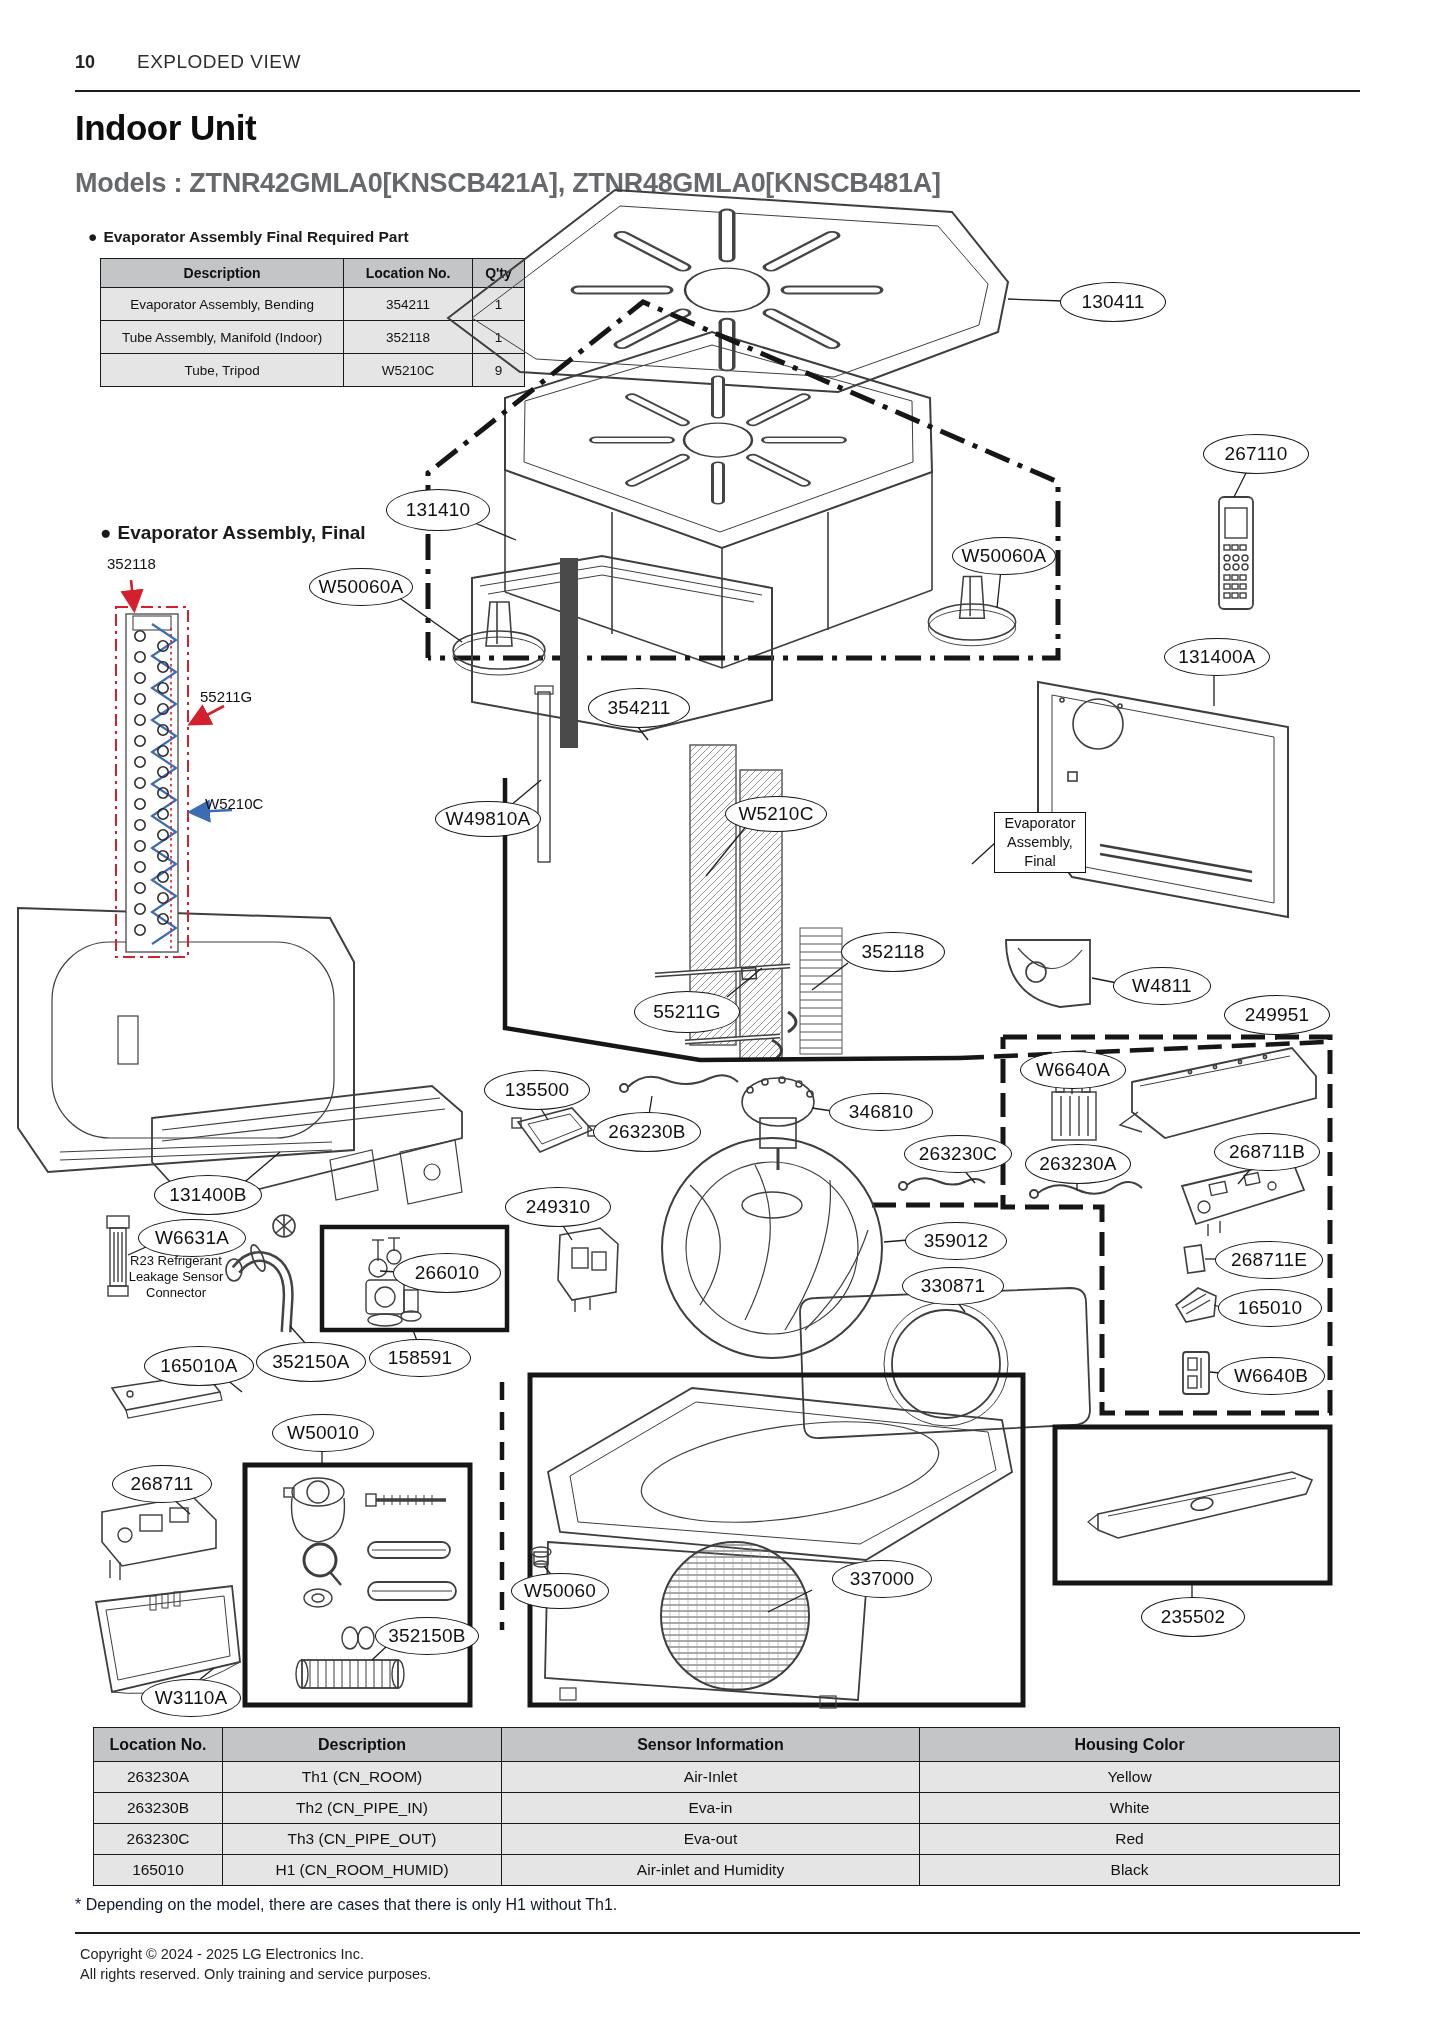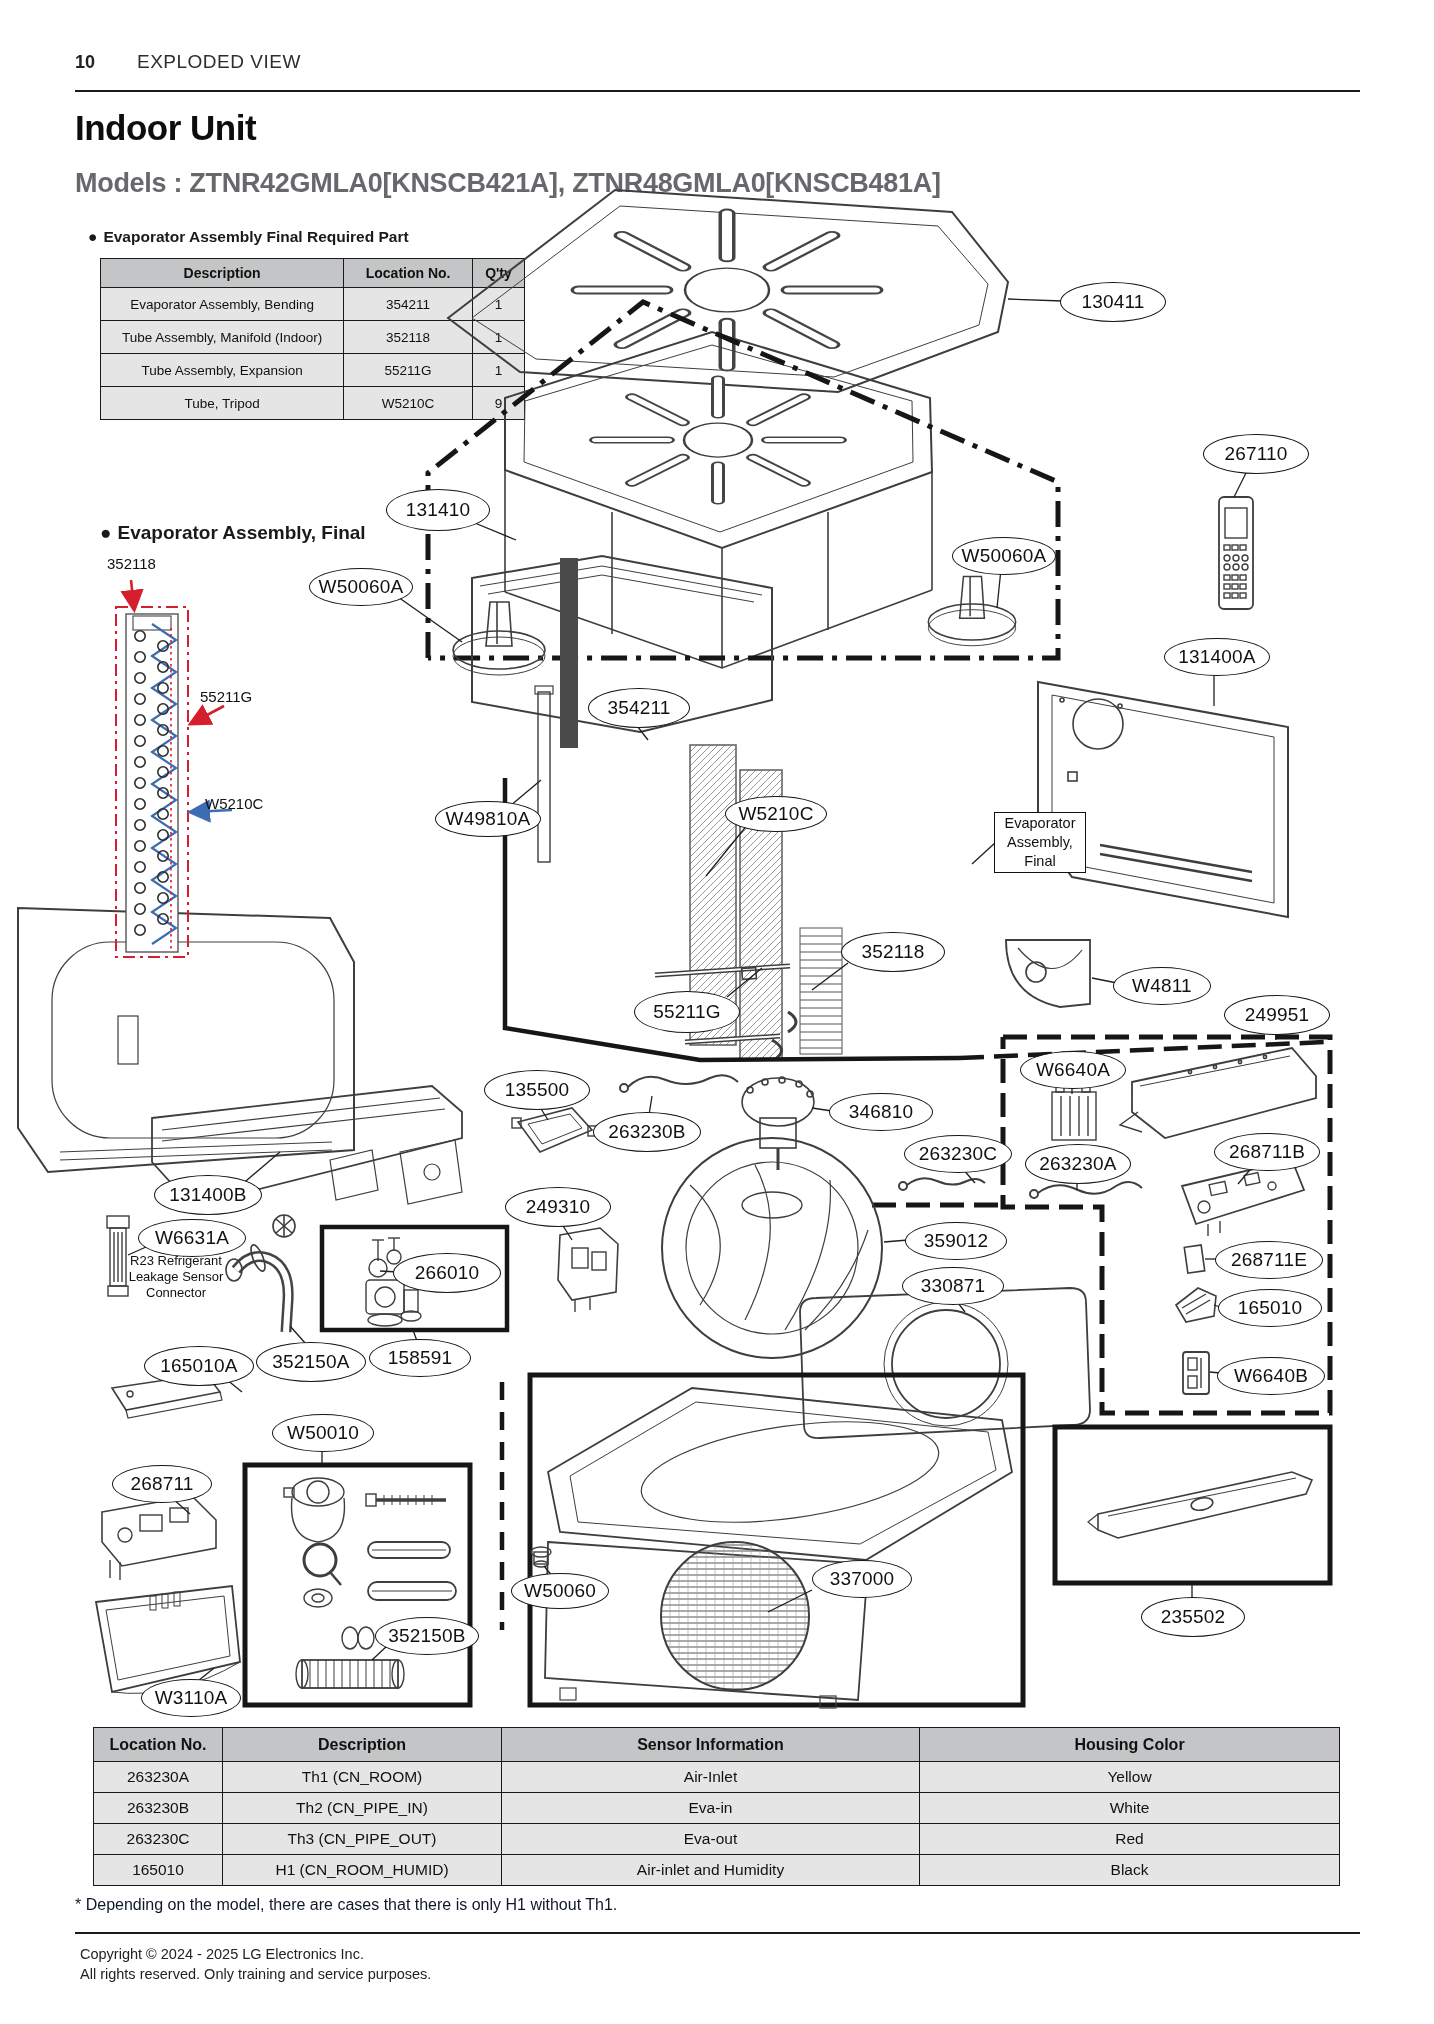--- a/index.html
+++ b/index.html
@@ -67,25 +67,20 @@
             <td>Evaporator Assembly, Bending</td>
             <td>354211</td>
             <td>1</td>
           </tr>
       <tr>
             <td>Tube Assembly, Manifold (Indoor)</td>
             <td>352118</td>
             <td>1</td>
           </tr>
       <tr>
-            <td>Tube Assembly, Expansion</td>
-            <td>55211G</td>
-            <td>1</td>
-          </tr>
-      <tr>
             <td>Tube, Tripod</td>
             <td>W5210C</td>
             <td>9</td>
           </tr>
     </tbody>
       </table>
   </div>
 
   <div class="abs bullhead" id="evf-head"><span class="blt">●</span><span>Evaporator Assembly, Final</span></div>
 
@@ -652,21 +647,21 @@
   <div class="bub" style="left:902px;top:1267px;width:100px;height:36px;">330871</div>
   <div class="bub" style="left:393px;top:1253px;width:106px;height:38px;">266010</div>
   <div class="bub" style="left:1218px;top:1289px;width:102px;height:36px;">165010</div>
   <div class="bub" style="left:144px;top:1346px;width:108px;height:38px;">165010A</div>
   <div class="bub" style="left:256px;top:1342px;width:108px;height:38px;">352150A</div>
   <div class="bub" style="left:369px;top:1339px;width:100px;height:36px;">158591</div>
   <div class="bub" style="left:1217px;top:1357px;width:106px;height:36px;">W6640B</div>
   <div class="bub" style="left:272px;top:1414px;width:100px;height:36px;">W50010</div>
   <div class="bub" style="left:112px;top:1465px;width:98px;height:36px;">268711</div>
   <div class="bub" style="left:511px;top:1573px;width:96px;height:34px;">W50060</div>
-  <div class="bub" style="left:812px;top:1560px;width:98px;height:36px;">337000</div>
+  <div class="bub" style="left:832px;top:1560px;width:98px;height:36px;">337000</div>
   <div class="bub" style="left:1141px;top:1597px;width:102px;height:38px;">235502</div>
   <div class="bub" style="left:375px;top:1617px;width:102px;height:36px;">352150B</div>
   <div class="bub" style="left:141px;top:1679px;width:98px;height:36px;">W3110A</div>
 
   <div class="abs" id="tbl-sens">
     <table>
       <tbody>
           <tr>
         <th style="width:120px">Location No.</th>
         <th style="width:270px">Description</th>

